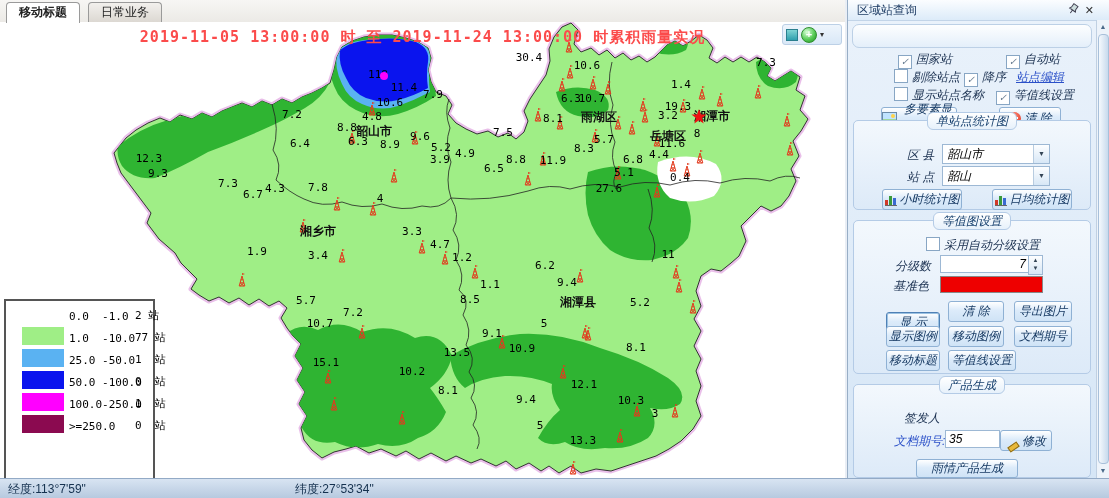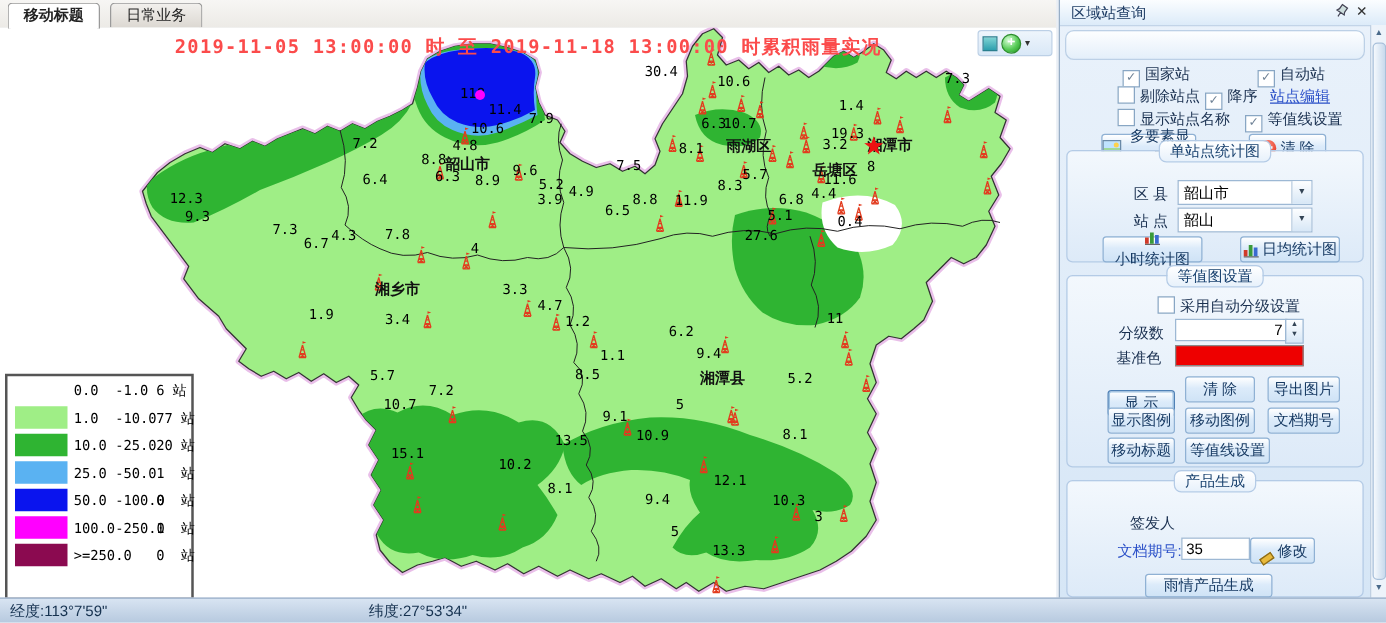--- a/index.html
+++ b/index.html
@@ -24,36 +24,36 @@
   .grid-ico{width:10px;height:10px;background:
      linear-gradient(#7fd4d4,#2e9fae);border:1px solid #2a7f8e;}
   .orb{width:14px;height:14px;border-radius:50%;
        background:radial-gradient(circle at 35% 30%,#d9ffd9,#57cb57 55%,#1f8f1f);
        border:1px solid #2f8f2f;color:#fff;font-size:11px;line-height:13px;text-align:center;font-weight:bold;}
   .tiny-arrow{color:#333;font-size:8px;}
   
   #legend{position:absolute;left:4px;top:277px;width:147px;height:177px;background:#fff;
           border:2px solid #555;font-family:"DejaVu Sans Mono",monospace;font-size:11px;color:#000;}
   #legend .ltitle{margin:4px 0 2px 7px;font-size:12px;}
-  .lrow{display:flex;align-items:center;height:22px;padding-left:6px;}
+  .lrow{display:flex;align-items:flex-end;height:22px;padding-left:16px;}
   .lswatch{width:42px;height:18px;margin-right:5px;flex:none;}
   .lrange{width:66px;flex:none;white-space:pre;}
   .lcount{white-space:pre;}
   
   #panel{position:absolute;left:847px;top:0;width:262px;height:478px;
          background:linear-gradient(#eaf2fb,#d6e6f6);border-left:1px solid #98aec6;}
   #phead{position:absolute;left:0;top:0;right:0;height:20px;
          background:linear-gradient(#fbfdff,#dcebf9);border-bottom:1px solid #c2d4e8;
          color:#1e3c64;line-height:20px;padding-left:9px;font-size:12px;}
   #phead .hicons{position:absolute;right:16px;top:0;display:flex;gap:8px;color:#333;}
   #pscroll{position:absolute;right:0;top:20px;bottom:0;width:13px;background:#edf3fa;border-left:1px solid #c0d0e2;}
   #pscroll .sar{position:absolute;left:0;width:12px;height:12px;text-align:center;font-size:7px;color:#4a6a8a;line-height:12px;}
   #pscroll .thumb{position:absolute;left:1px;right:1px;top:14px;bottom:14px;border-radius:4px;
                   background:linear-gradient(90deg,#f5f9fd,#c8daed);border:1px solid #a8c0da;}
-  #pcontent{position:absolute;left:0;top:20px;right:13px;bottom:0;font-size:12px;color:#1a3050;}
+  #pcontent{position:absolute;left:0;top:20px;right:13px;bottom:0;font-size:12px;color:#1a3050;font-style:italic;}
   .abs{position:absolute;}
   .topstrip{left:4px;top:4px;width:238px;height:22px;border:1px solid #bcd0e6;border-radius:7px;
             background:linear-gradient(#fdfeff,#e4effa);}
   .cb{width:12px;height:12px;border:1px solid #88a6c4;background:#fff;display:inline-block;
       vertical-align:-2px;margin-right:4px;text-align:center;line-height:11px;font-size:10px;color:#6f8296;}
   .cb.on::after{content:"✓";}
   a.plink{color:#2b50c8;text-decoration:underline;cursor:pointer;}
   .btn{position:absolute;border:1px solid #8fb1d4;border-radius:3px;color:#173a63;
        background:linear-gradient(#ffffff,#dcebfa 45%,#cfe3f6);text-align:center;
        font-size:12px;display:flex;align-items:center;justify-content:center;gap:3px;cursor:default;}
@@ -270,44 +270,39 @@
         <text x="318" y="235" text-anchor="middle" font-size="12" font-weight="bold" fill="#111">湘乡市</text>
         <text x="578" y="306" text-anchor="middle" font-size="12" font-weight="bold" fill="#111">湘潭县</text>
         <text x="599" y="121" text-anchor="middle" font-size="12" font-weight="bold" fill="#111">雨湖区</text>
         <text x="668" y="140" text-anchor="middle" font-size="12" font-weight="bold" fill="#111">岳塘区</text>
         <text x="712" y="120" text-anchor="middle" font-size="12" font-weight="bold" fill="#111">湘潭市</text>
       </g>
     <circle id="peak-dot" r="4" fill="#ff00ff" cx="384" cy="76"></circle>
     <polygon id="city-star" fill="#ee1111" points="699.0,109.0 700.9,114.4 706.6,114.5 702.0,118.0 703.7,123.5 699.0,120.2 694.3,123.5 696.0,118.0 691.4,114.5 697.1,114.4"></polygon>
   </svg>
 
-  <div id="maptitle">2019-11-05 13:00:00 时 至 2019-11-18 13:00:00 时累积雨量实况</div>
+  <div id="maptitle">2019-11-05 13:00:00 时 至 2019-11-24 13:00:00 时累积雨量实况</div>
 
   <div id="maptools">
     <span class="grid-ico"></span>
     <span class="orb">+</span>
     <span class="tiny-arrow">▾</span>
   </div>
 
   <div id="legend">
     <div id="legendrows">
         <div class="lrow">
           <span class="lswatch"></span>
           <span class="lrange">0.0  -1.0</span>
-          <span class="lcount">6 站</span>
+          <span class="lcount">2 站</span>
         </div>
         <div class="lrow">
           <span class="lswatch" style="background: rgb(159, 238, 134);"></span>
           <span class="lrange">1.0  -10.0</span>
           <span class="lcount">77 站</span>
-        </div>
-        <div class="lrow">
-          <span class="lswatch" style="background: rgb(47, 180, 50);"></span>
-          <span class="lrange">10.0 -25.0</span>
-          <span class="lcount">20 站</span>
         </div>
         <div class="lrow">
           <span class="lswatch" style="background: rgb(90, 178, 242);"></span>
           <span class="lrange">25.0 -50.0</span>
           <span class="lcount">1  站</span>
         </div>
         <div class="lrow">
           <span class="lswatch" style="background: rgb(10, 20, 238);"></span>
           <span class="lrange">50.0 -100.0</span>
           <span class="lcount">0  站</span>
@@ -381,21 +376,21 @@
       <div class="lbl" style="left:53px;top:26px;">区 县</div>
       <div class="combo" style="left:88px;top:23px;width:106px;">
         <span class="cval">韶山市</span>
         <span class="carr">▼</span>
       </div>
       <div class="lbl" style="left:53px;top:48px;">站 点</div>
       <div class="combo" style="left:88px;top:45px;width:106px;">
         <span class="cval">韶山</span>
         <span class="carr">▼</span>
       </div>
-      <div class="btn" style="left:28px;top:68px;width:78px;height:19px;flex-direction:column;">
+      <div class="btn" style="left:28px;top:68px;width:78px;height:19px;">
         <span class="chart-ico">
             <i></i>
             <i></i>
             <i></i>
           </span>
         <span>小时统计图</span>
       </div>
       <div class="btn" style="left:138px;top:68px;width:78px;height:19px;">
         <span class="chart-ico">
             <i></i>

